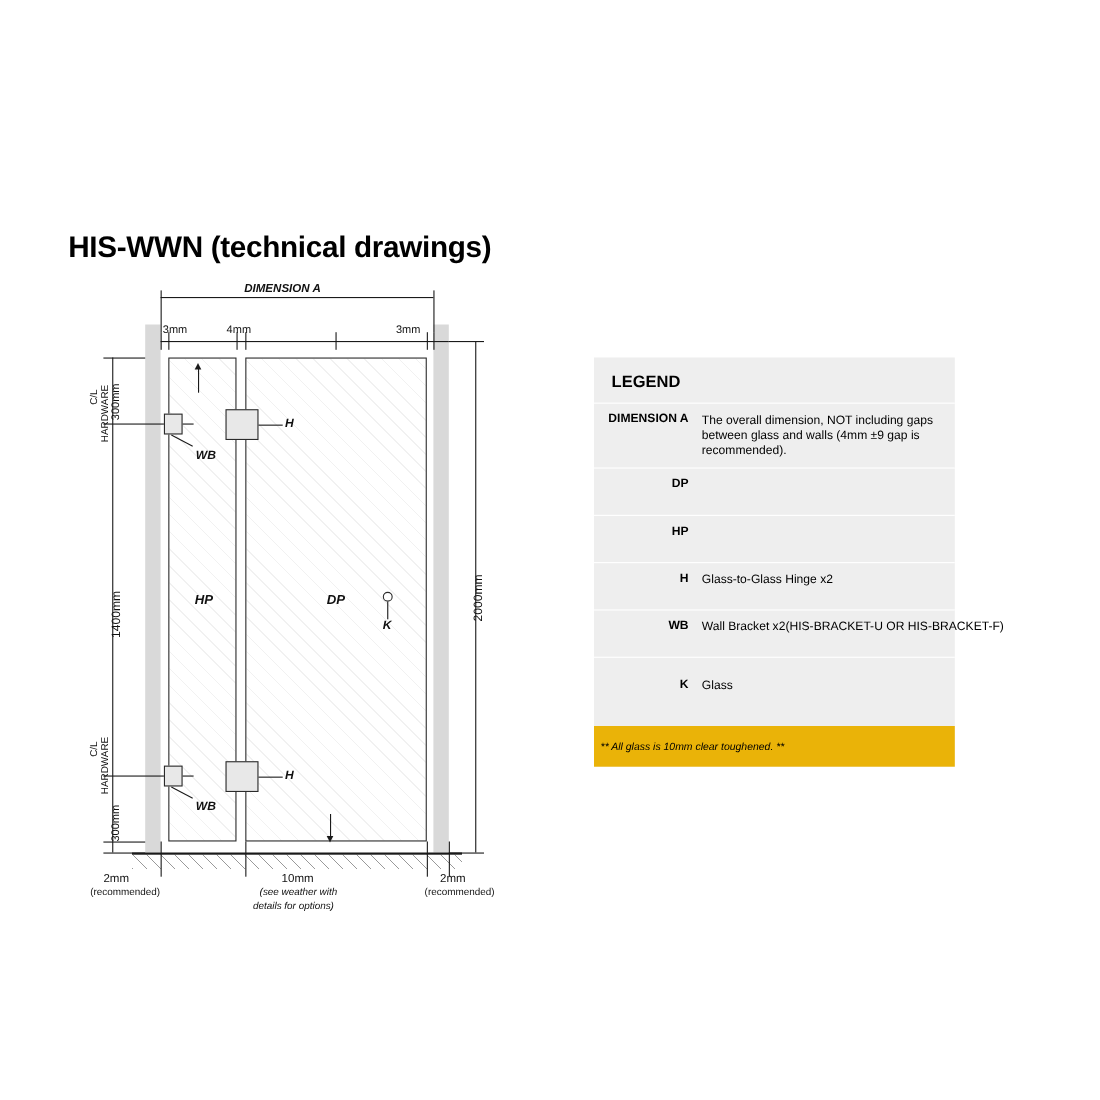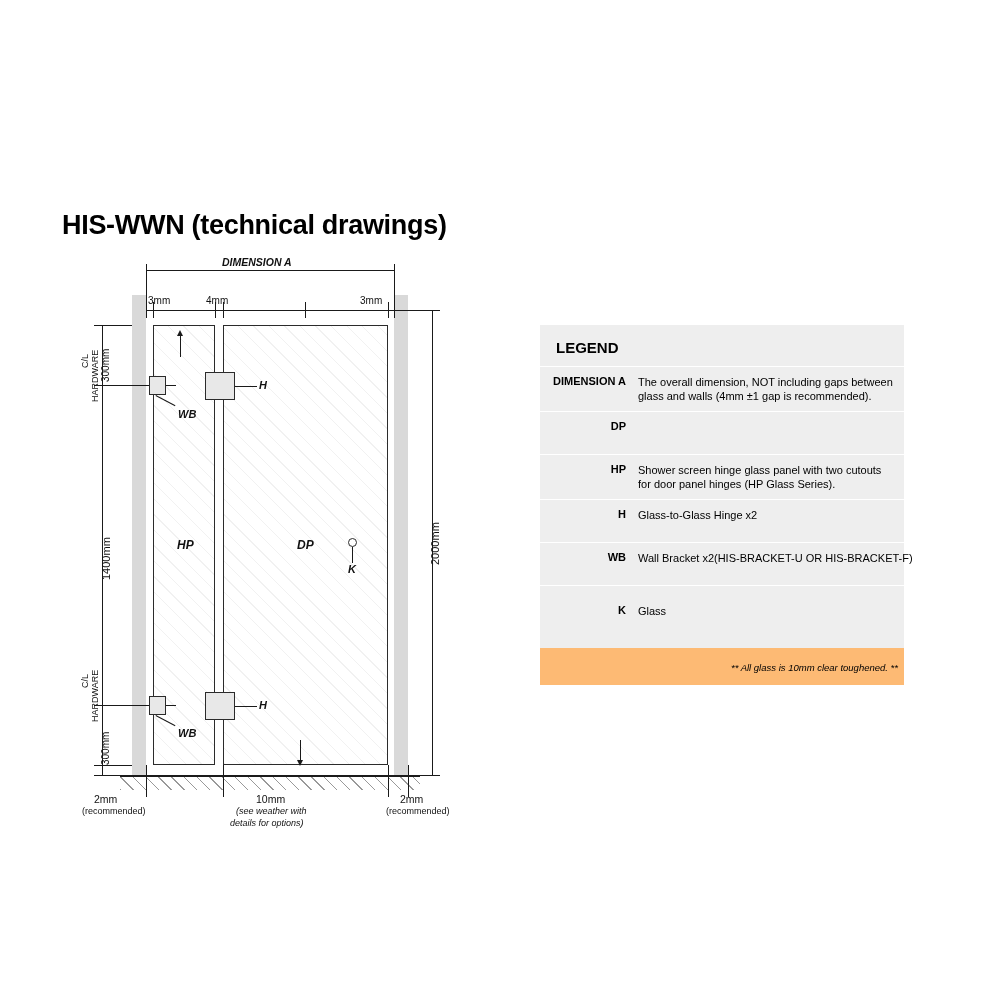--- a/index.html
+++ b/index.html
@@ -38,42 +38,42 @@
     position:absolute;width:9px;height:9px;border:1px solid #2b2b2b;border-radius:50%;
     background:#fff;box-sizing:border-box;
   }
   .arrow{position:absolute;width:0;height:0;}
   .floor-hatch{
     position:absolute;
     background:repeating-linear-gradient(45deg, rgba(0,0,0,0.40) 0px, rgba(0,0,0,0.40) 1px, rgba(0,0,0,0) 1px, rgba(0,0,0,0) 9px);
   }
   
   .legend{
-    position:absolute;left:540px;top:325px;width:364px;background:#eeeeee;
+    position:absolute;left:540px;top:325px;width:328px;background:#eeeeee;
   }
   .legend-title{
     font-size:15px;font-weight:bold;padding:14px 16px 10px 16px;
   }
   .legend-row{
     display:flex;align-items:flex-start;
     border-top:1px solid #ffffff;
     padding:8px 10px 8px 10px;
     min-height:26px;
   }
   .legend-row .k{
     width:88px;flex:0 0 88px;text-align:right;padding-right:12px;
     font-size:11px;font-weight:bold;box-sizing:border-box;
   }
   .legend-row .v{
     font-size:11px;line-height:14px;flex:1;
   }
   .legend-row.wide .v{white-space:nowrap;}
   .legend-note{
-    font-size:9.5px;font-style:italic;text-align:right;padding:14px 6px 12px 6px;
-    background:#fdba74;
+    font-size:9.5px;font-style:italic;text-align:left;padding:14px 6px 12px 6px;
+    background:#eab308;
   }
 </style>
 </head>
 <body>
 
 <div class="title">HIS-WWN (technical drawings)</div>
 
 <div class="drawing">
 
   <div class="wall" style="left:72px;top:45px;width:14px;height:480px;"></div>
@@ -166,28 +166,27 @@
 
   <div class="lbl" style="left:340px;top:543px;font-size:10.5px;">2mm</div>
   <div class="lbl" style="left:326px;top:556px;font-size:9px;">(recommended)</div>
 </div>
 
 <div class="legend">
   <div class="legend-title">LEGEND</div>
 
   <div class="legend-row">
     <div class="k">DIMENSION A</div>
-    <div class="v">The overall dimension, NOT including gaps between glass and walls (4mm ±1 gap is recommended).</div>
+    <div class="v">The overall dimension, NOT including gaps between glass and walls (4mm ±9 gap is recommended).</div>
   </div>
   <div class="legend-row">
     <div class="k">DP</div>
   </div>
   <div class="legend-row">
     <div class="k">HP</div>
-    <div class="v">Shower screen hinge glass panel with two cutouts for door panel hinges (HP Glass Series).</div>
   </div>
   <div class="legend-row">
     <div class="k">H</div>
     <div class="v">Glass-to-Glass Hinge x2</div>
   </div>
   <div class="legend-row wide">
     <div class="k">WB</div>
     <div class="v">Wall Bracket x2(HIS-BRACKET-U OR HIS-BRACKET-F)</div>
   </div>
   <div class="legend-row" style="padding-top:18px;padding-bottom:18px;">

